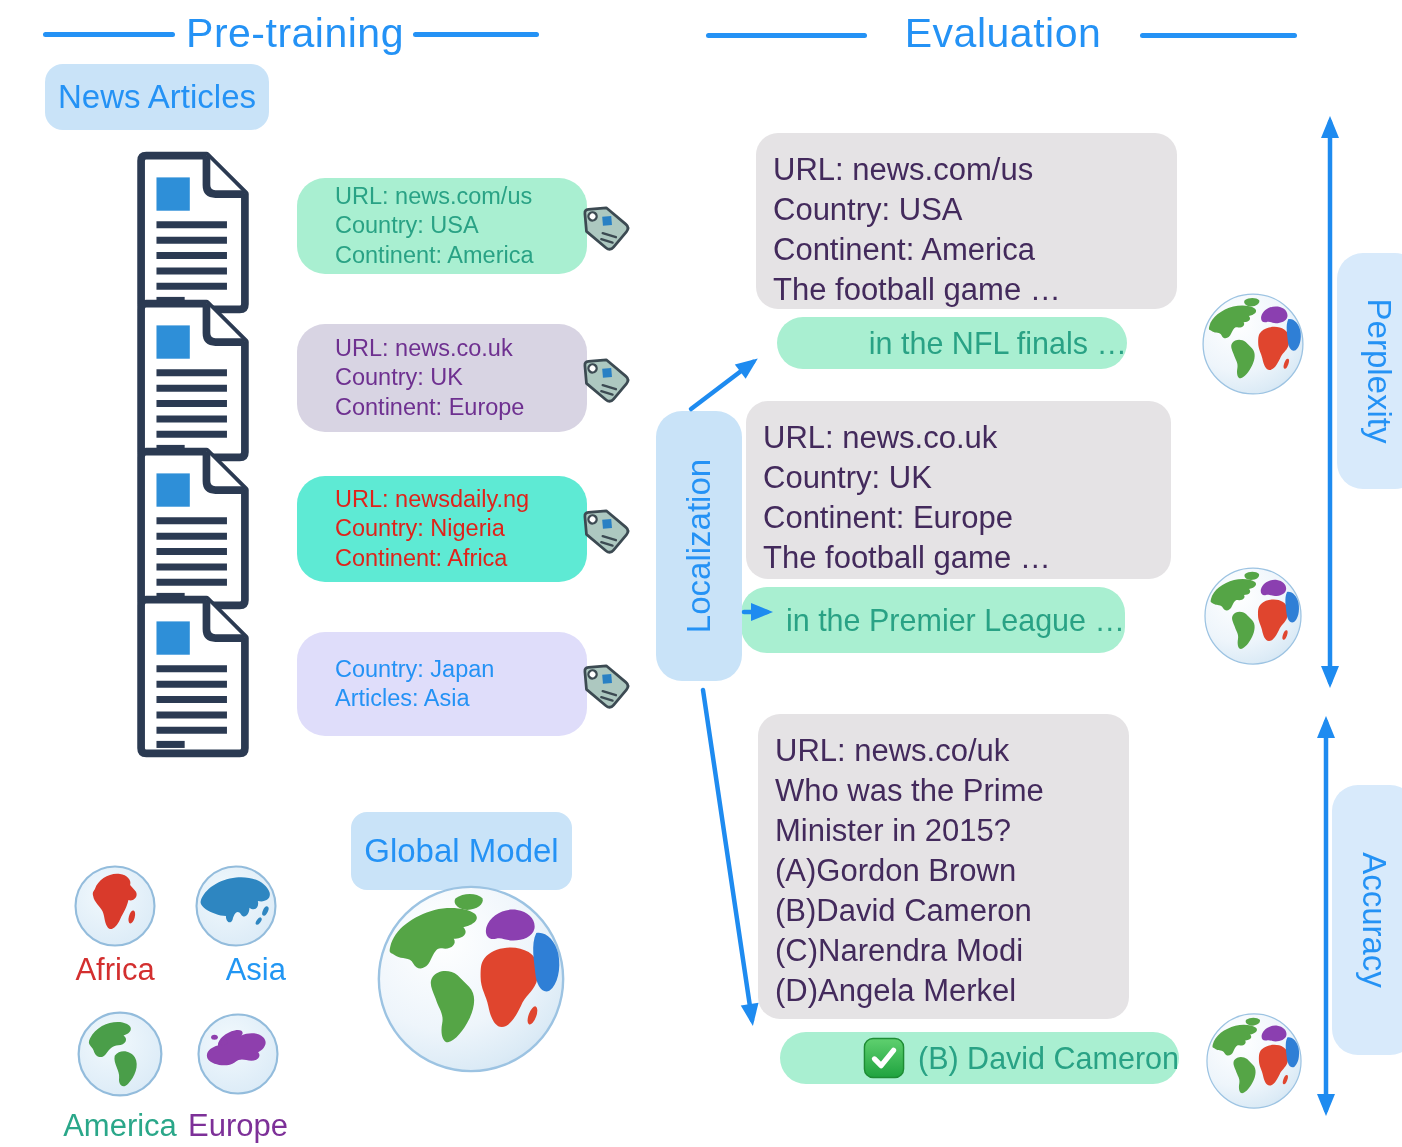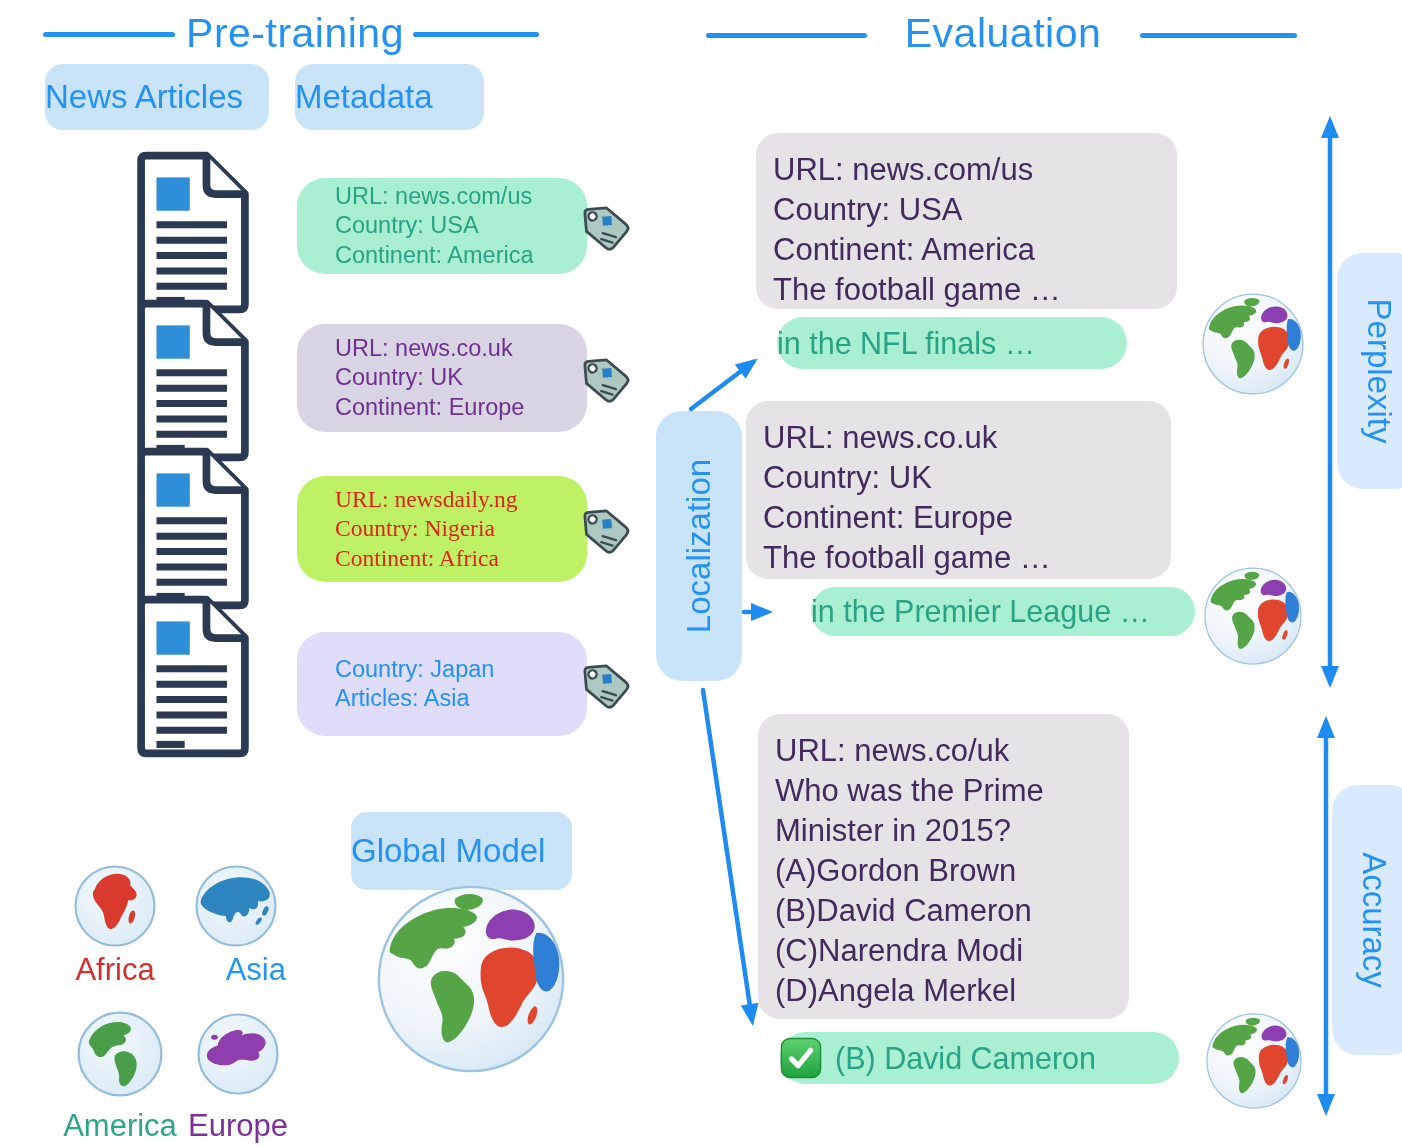--- a/index.html
+++ b/index.html
@@ -7,37 +7,37 @@
     position:relative; width:1402px; height:1147px; overflow:hidden;
     background:#ffffff;
     font-family:"Liberation Sans","DejaVu Sans",sans-serif;
     margin-left:25px;
   }
   .abs { position:absolute; }
   .sec-title { font-size:41px; color:#2492f5; text-align:center; letter-spacing:0.5px; }
   .hline { background:#2492f5; height:5px; border-radius:3px; }
   .blue-pill {
     background:#c9e3f8; color:#2492f5; border-radius:18px;
-    display:flex; align-items:center; 
+    display:flex; align-items:center; justify-content:center;
     font-size:33px;
   }
   .meta-pill {
     border-radius:28px; font-size:23.5px; line-height:29.5px;
     display:flex; flex-direction:column; justify-content:center;
     padding-left:38px; box-sizing:border-box;
   }
   .tagwrap { position:absolute; right:-46px; top:50%; transform:translateY(-50%); width:58px; height:58px; }
   .gray-box {
     background:#e5e3e5; color:#432a5c; border-radius:22px;
     font-size:31px; line-height:40px;
     padding:17px 0 0 17px; box-sizing:border-box;
   }
   .mint-pill {
     background:#a9efd1; color:#29a285; border-radius:26px;
-    display:flex; align-items:center; justify-content:flex-start;
+    display:flex; align-items:center; justify-content:flex-end;
     font-size:30.5px; gap:13px;
   }
   .vert-pill { border-radius:26px; display:flex; align-items:center; justify-content:center; }
   .vtext-ccw { transform:rotate(-90deg); white-space:nowrap; font-size:33px; color:#2492f5; }
   .vtext-cw  { transform:rotate(90deg);  white-space:nowrap; font-size:33px; color:#2492f5; }
   .globe-label { font-size:31px; text-align:center; }
 </style>
 </head>
 <body>
 
@@ -102,23 +102,20 @@
     </defs>
   </svg>
 
   <div class="abs sec-title" style="left:130px;top:10px;width:280px">Pre-training</div>
   <div class="abs hline" style="left:18px;top:32px;width:132px"></div>
   <div class="abs hline" style="left:388px;top:32px;width:126px"></div>
 
   <div class="abs blue-pill" style="left:20px;top:64px;width:224px;height:66px">
     <span>News Articles</span>
   </div>
-  <div class="abs blue-pill" style="left:270px;top:64px;width:189px;height:66px">
-    <span>Metadata</span>
-  </div>
 
   <svg class="abs" style="left:102px;top:150px" width="132" height="165">
       <use href="#doc"></use>
     </svg>
   <svg class="abs" style="left:102px;top:298px" width="132" height="165">
       <use href="#doc"></use>
     </svg>
   <svg class="abs" style="left:102px;top:446px" width="132" height="165">
       <use href="#doc"></use>
     </svg>
@@ -135,21 +132,21 @@
         </svg></span>
   </div>
   <div class="abs meta-pill" style="left: 272px; top: 324px; width: 290px; height: 108px; background-color: rgb(216, 212, 227); color: rgb(110, 48, 144);">
     <div>URL: news.co.uk</div>
     <div>Country: UK</div>
     <div>Continent: Europe</div>
     <span class="tagwrap"><svg width="58" height="58">
           <use href="#tagicon"></use>
         </svg></span>
   </div>
-  <div class="abs meta-pill" style="left: 272px; top: 476px; width: 290px; height: 106px; background-color: #bef264; color: rgb(223, 35, 27); font-family: Liberation Serif, serif;">
+  <div class="abs meta-pill" style="left: 272px; top: 476px; width: 290px; height: 106px; background-color: #5eead4; color: rgb(223, 35, 27);">
     <div>URL: newsdaily.ng</div>
     <div>Country: Nigeria</div>
     <div>Continent: Africa</div>
     <span class="tagwrap"><svg width="58" height="58">
           <use href="#tagicon"></use>
         </svg></span>
   </div>
   <div class="abs meta-pill" style="left: 272px; top: 632px; width: 290px; height: 104px; background-color: rgb(223, 221, 250); color: rgb(36, 146, 245);">
     <div>Country: Japan</div>
     <div>Articles: Asia</div>
@@ -210,21 +207,21 @@
   <svg class="abs" style="left:1176px;top:292px" width="104" height="104">
       <use href="#worldglobe"></use>
     </svg>
 
   <div class="abs gray-box" style="left:721px;top:401px;width:425px;height:178px">
     <div>URL: news.co.uk</div>
     <div>Country: UK</div>
     <div>Continent: Europe</div>
     <div>The football game …</div>
   </div>
-  <div class="abs mint-pill" style="left:786px;top:587px;width:384px;height:49px">
+  <div class="abs mint-pill" style="left:716px;top:587px;width:384px;height:66px">
     <span>in the Premier League …</span>
   </div>
   <svg class="abs" style="left:1178px;top:566px" width="100" height="100">
       <use href="#worldglobe"></use>
     </svg>
 
   <div class="abs gray-box" style="left:733px;top:714px;width:371px;height:305px">
     <div>URL: news.co/uk</div>
     <div>Who was the Prime</div>
     <div>Minister in 2015?</div>

